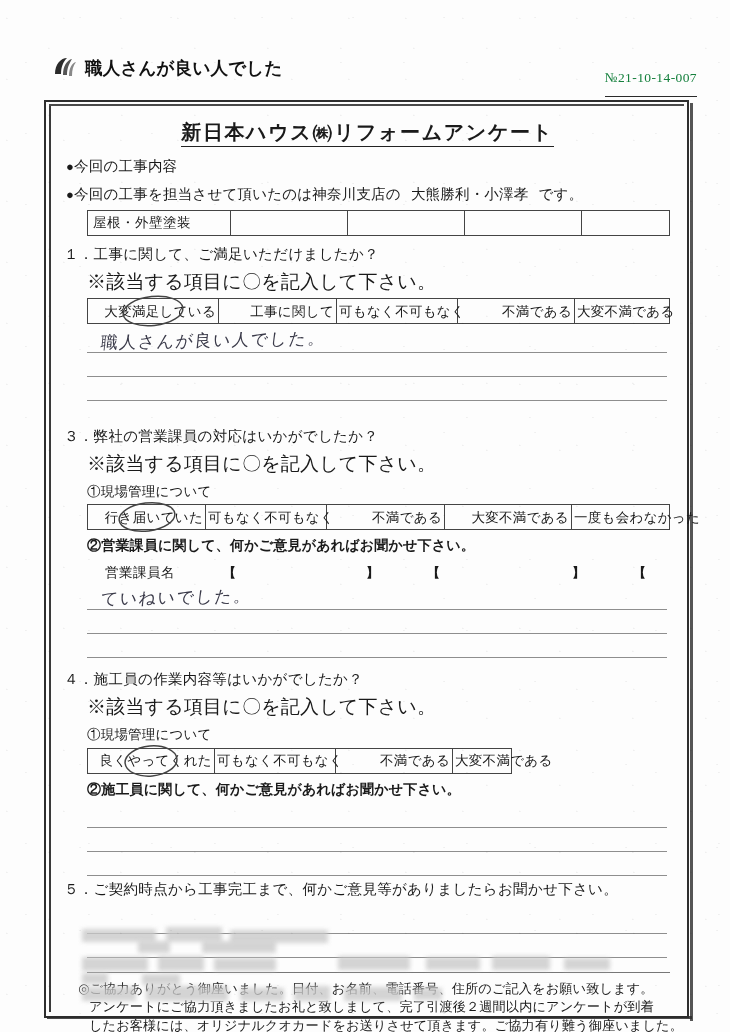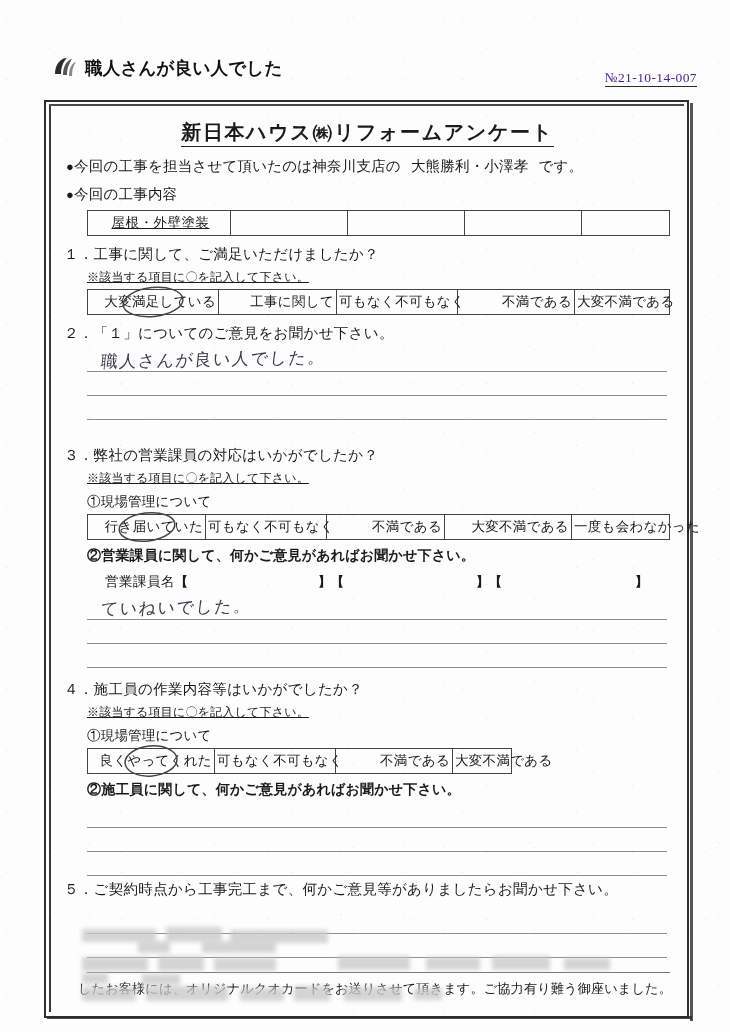--- a/index.html
+++ b/index.html
@@ -49,23 +49,23 @@
   }
 
   .doc-no {
     position: absolute;
     right: 33px;
     top: 70px;
     font-size: 13.5px;
     font-family: "Liberation Serif", serif;
     letter-spacing: 0.4px;
     border-bottom: 1.3px solid #2a2a2a;
-    padding-bottom: 0;
-    white-space: nowrap;
-    color: #4c1d95;
+    padding-bottom: 10px;
+    white-space: nowrap;
+    color: #15803d;
   }
 
   
   .sheet-frame {
     position: absolute;
     left: 44px;
     top: 100px;
     width: 645px;
     height: 918px;
     border: 2.5px solid #2e2e2e;
@@ -162,39 +162,37 @@
     border: 1.8px solid #2b2b2b;
   }
 
   
   .work-table {
     margin: 6px 0 0 27px;
     width: 583px;
   }
   .work-table td { height: 19px; }
   .work-table td.label {
-    text-align: center;
+    text-align: left;
     padding-left: 5px;
     letter-spacing: 0.5px;
-    text-decoration: underline;
   }
 
   
   .q-head {
     font-size: 14.5px;
     font-weight: normal;
     margin: 9px 0 0 4px;
     letter-spacing: 0.3px;
     white-space: nowrap;
   }
   .q-note {
-    font-size: 12px;
+    font-size: 19px;
     margin: 6px 0 0 27px;
     letter-spacing: 0.2px;
-    text-decoration: underline;
   }
   .q-sub {
     font-size: 13.5px;
     margin: 6px 0 0 27px;
     letter-spacing: 0.2px;
   }
   .q-sub-b {
     font-size: 14px;
     font-weight: bold;
     margin: 7px 0 0 27px;
@@ -235,20 +233,21 @@
     white-space: nowrap;
   }
 
   
   .staff-row {
     margin: 8px 0 0 45px;
     font-size: 13.5px;
     display: flex;
     align-items: center;
     white-space: nowrap;
+    gap: 48px;
   }
   .staff-row .lbl { letter-spacing: 0.5px; }
   .bracket-field {
     display: inline-block;
     position: relative;
     font-weight: bold;
   }
   .bracket-field .bk { font-size: 13px; }
   .bracket-field .gap { display: inline-block; }
 
@@ -319,25 +318,25 @@
   <div class="frame-shadow"></div>
   <div class="frame-shadow-r"></div>
 
   <div class="content">
 
     <div class="form-title">
       <span>新日本ハウス㈱リフォームアンケート</span>
     </div>
 
     <div class="bullet-line">
+      <span class="dot">●</span><span>今回の工事内容</span>
+    </div>
+
+    <div class="bullet-line">
       <span class="dot">●</span><span>今回の工事を担当させて頂いたのは神奈川支店の</span><span class="staff-names">大熊勝利・小澤孝</span><span>です。</span>
-    </div>
-
-    <div class="bullet-line">
-      <span class="dot">●</span><span>今回の工事内容</span>
     </div>
 
     <table class="grid outer-thick work-table">
       <tbody>
           <tr>
         <td class="label" style="width:135px">屋根・外壁塗装</td>
         <td style="width:112px"></td>
         <td style="width:112px"></td>
         <td style="width:112px"></td>
         <td></td>
@@ -357,21 +356,20 @@
           </svg>
         </td>
         <td style="width:113px">工事に関して</td>
         <td style="width:116px">可もなく不可もなく</td>
         <td style="width:112px">不満である</td>
         <td>大変不満である</td>
       </tr>
     </tbody>
       </table>
 
-    <div class="q-head">２．「１」についてのご意見をお聞かせ下さい。</div>
     <div class="write-lines">
       <div class="write-line">
         <span class="hand">職人さんが良い人でした。</span>
       </div>
       <div class="write-line"></div>
       <div class="write-line"></div>
     </div>
 
     <div class="q-head" style="margin-top:26px">３．弊社の営業課員の対応はいかがでしたか？</div>
     <div class="q-note">※該当する項目に〇を記入して下さい。</div>
@@ -446,20 +444,22 @@
     <div class="q-head" style="margin-top:4px">５．ご契約時点から工事完工まで、何かご意見等がありましたらお聞かせ下さい。</div>
     <div class="write-lines" style="margin-top:11px">
       <div class="write-line">
         <span class="hand"></span>
       </div>
       <div class="write-line"></div>
     </div>
 
     <div class="footer-rule" style="margin-top:14px"></div>
     <div class="footer-note">
+      <div>◎ご協力ありがとう御座いました。日付、お名前、電話番号、住所のご記入をお願い致します。</div>
+      <div>アンケートにご協力頂きましたお礼と致しまして、完了引渡後２週間以内にアンケートが到着</div>
       <div>したお客様には、オリジナルクオカードをお送りさせて頂きます。ご協力有り難う御座いました。</div>
     </div>
   </div>
 
   <div class="redacted">
     <div class="redact-blk" style="left:0px;  top:4px;  width:74px;  height:13px;"></div>
     <div class="redact-blk" style="left:84px; top:2px;  width:56px;  height:15px;"></div>
     <div class="redact-blk" style="left:148px;top:5px;  width:98px;  height:13px;"></div>
     <div class="redact-blk" style="left:56px; top:16px; width:32px;  height:12px;"></div>
     <div class="redact-blk" style="left:120px;top:16px; width:74px;  height:12px;"></div>

